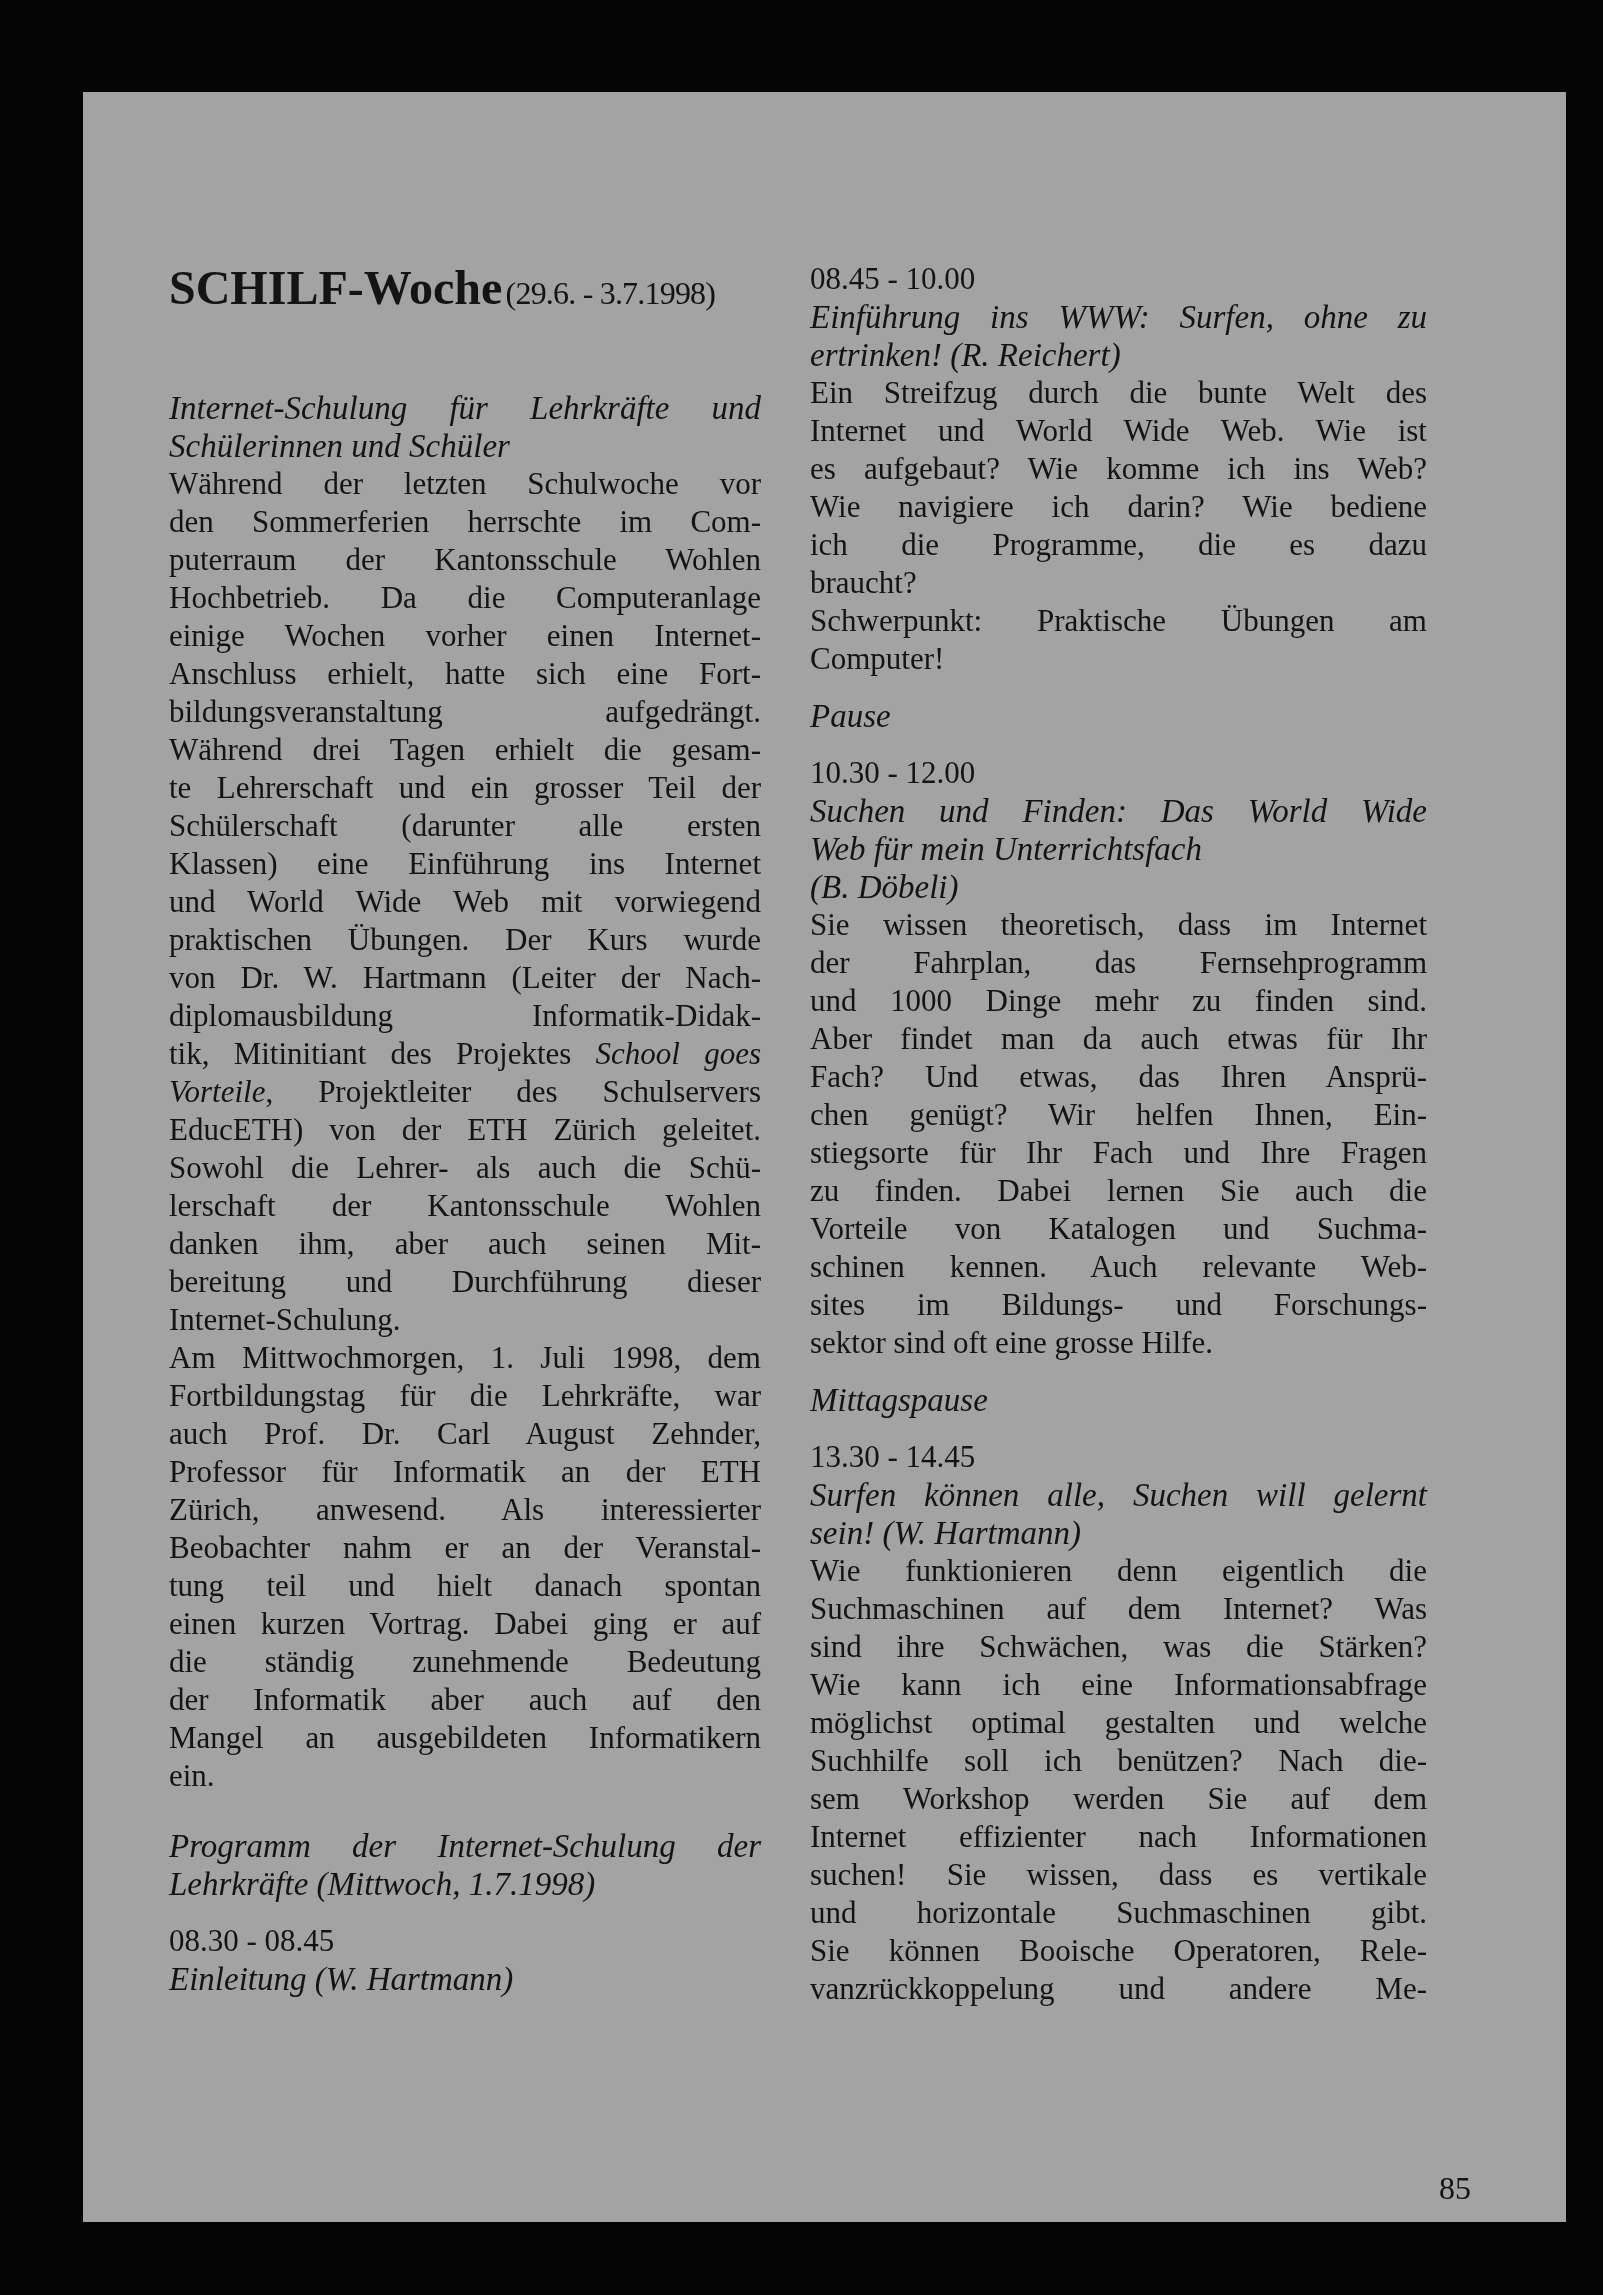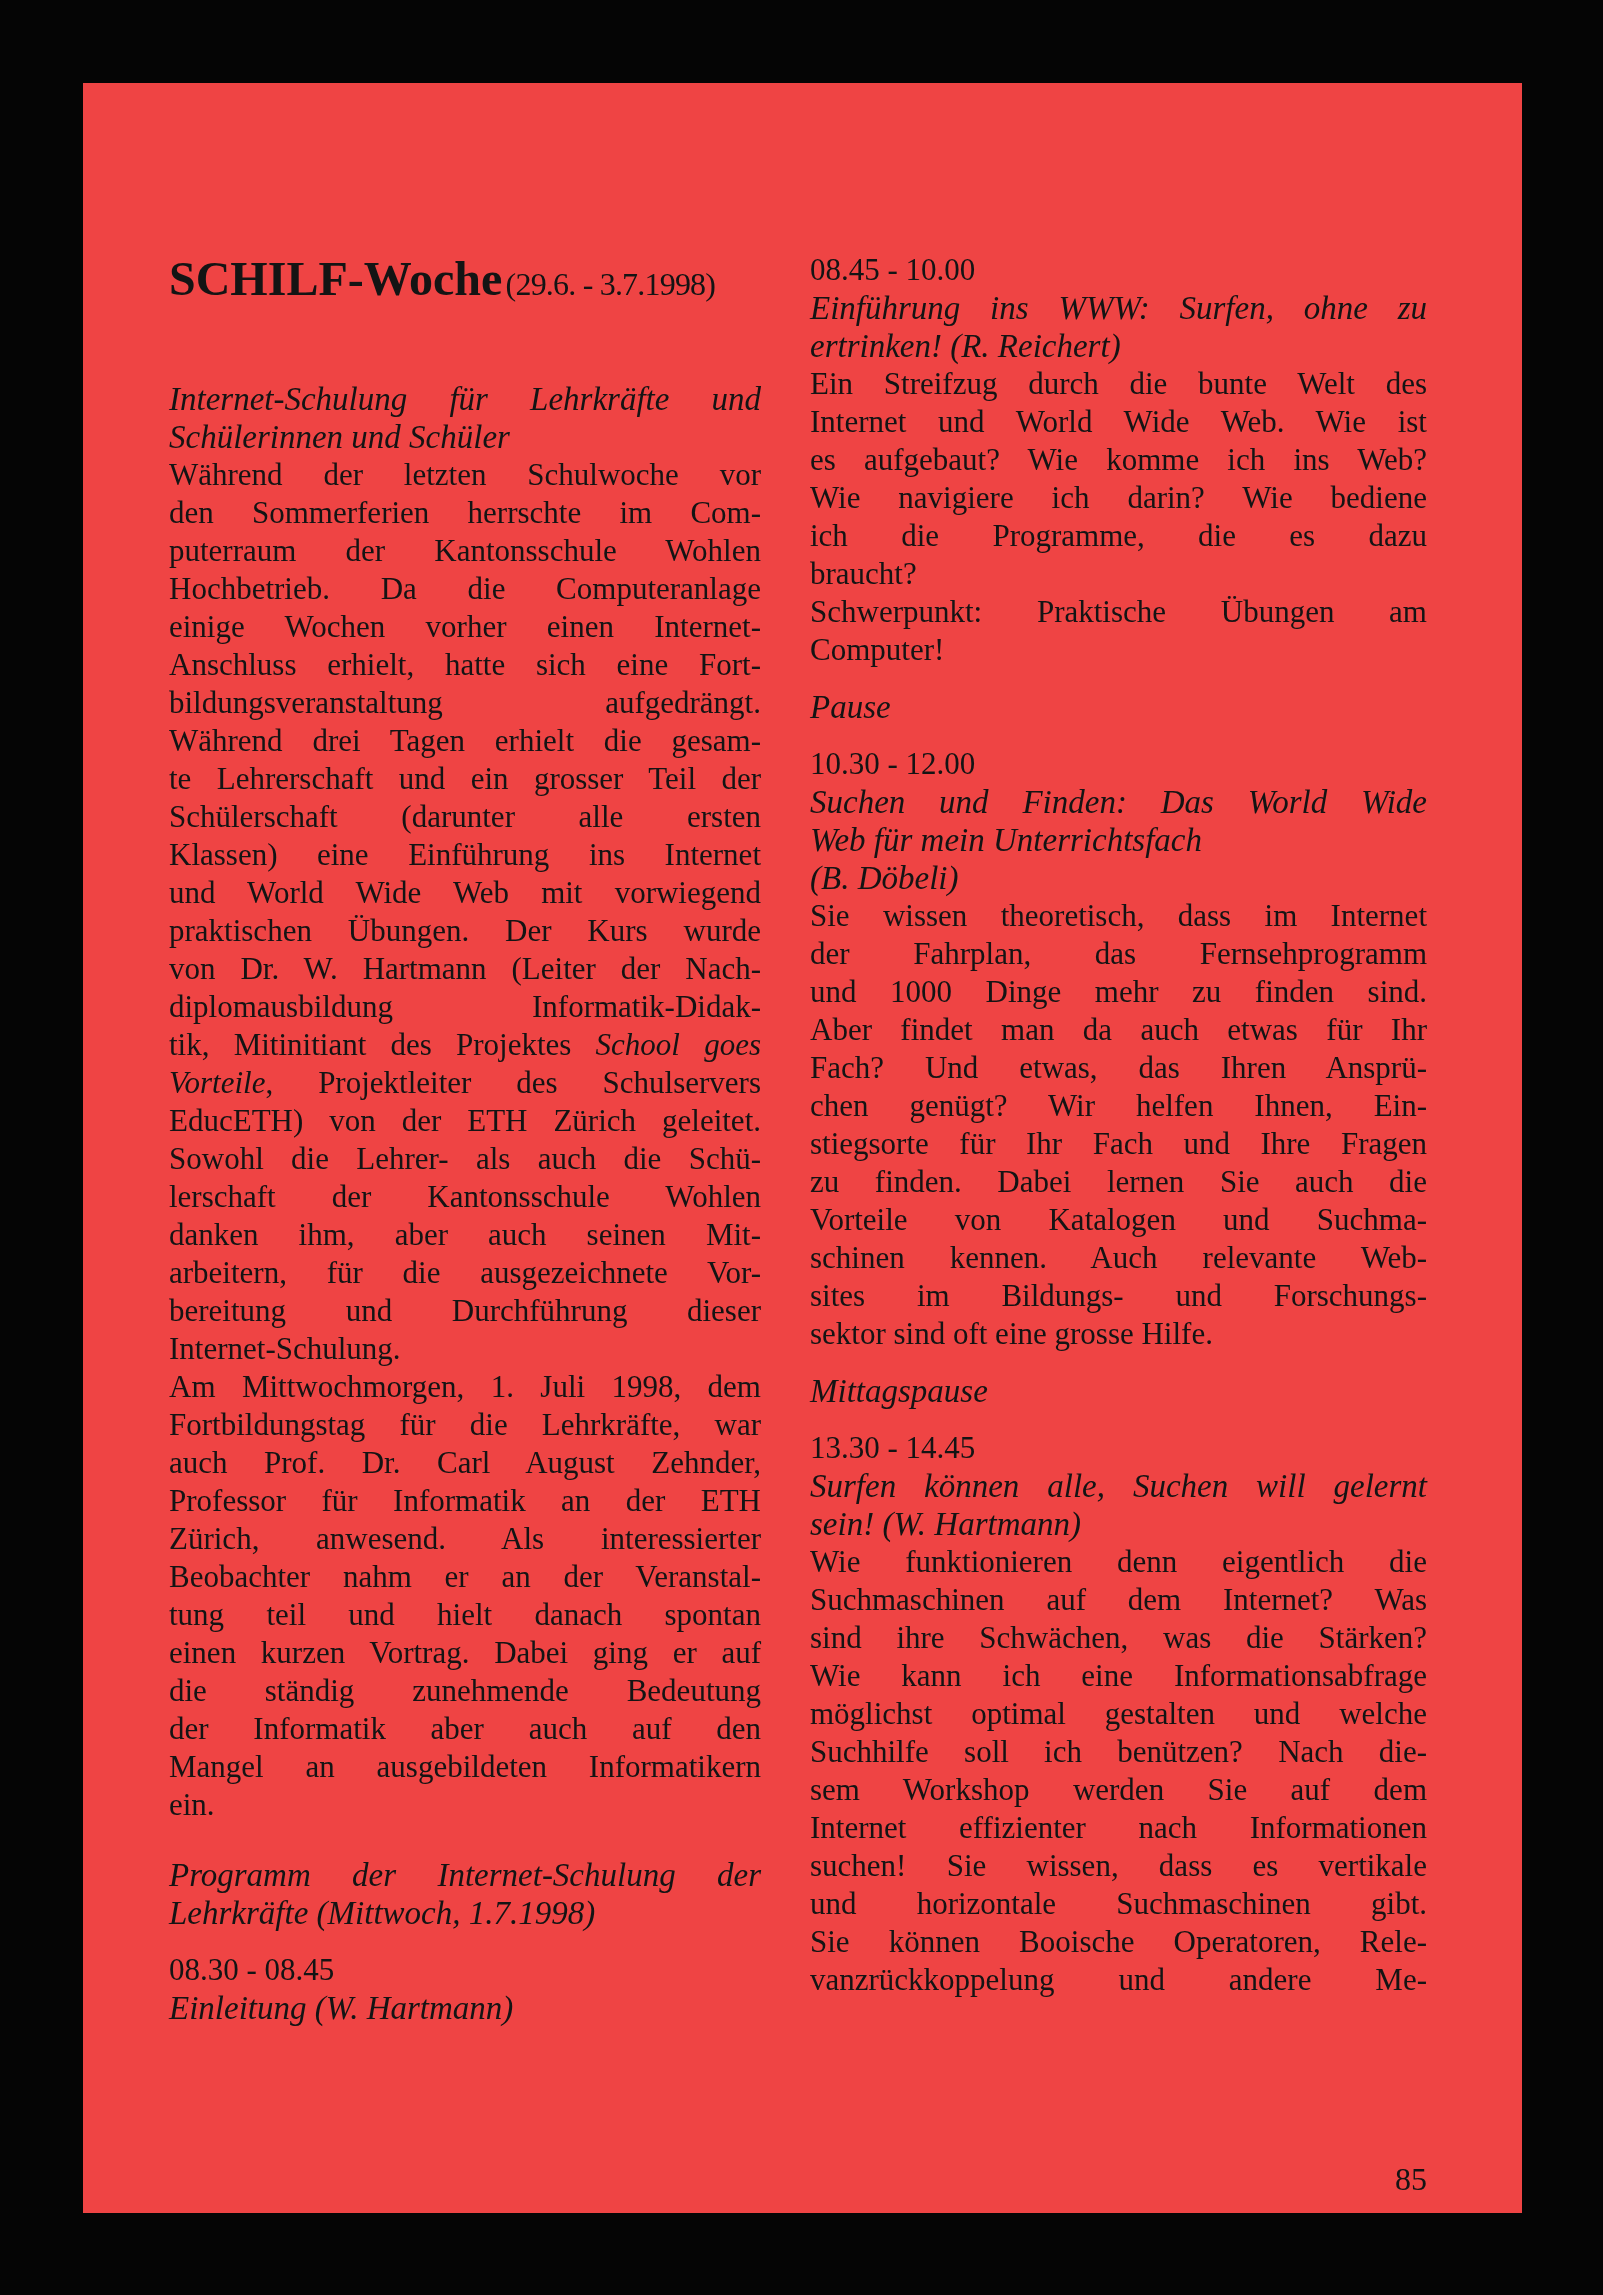--- a/index.html
+++ b/index.html
@@ -6,23 +6,24 @@
   body {
     width: 1604px; height: 2295px;
     background: #050505;
     position: relative;
     overflow: hidden;
     font-family: "Liberation Serif", "DejaVu Serif", serif;
     color: #141414;
   }
   .page {
     position: absolute;
-    left: 83px; top: 83px;
+    left: 83px; top: 92px;
     width: 1439px; height: 2130px;
-    background: #ef4444;
+    background: #a3a3a3;
+    padding-left: 44px;
   }
   .col {
     position: absolute;
     top: 0;
     font-size: 31px;
     line-height: 38px;
     text-align: justify;
     hyphens: manual;
   }
   .col-left { left: 86px; width: 592px; }
@@ -84,21 +85,20 @@
     <span class="line">von Dr. W. Hartmann (Leiter der Nach-</span>
     <span class="line">diplomausbildung Informatik-Didak-</span>
 
     <span class="line"><span>tik, Mitinitiant des Projektes </span><span class="it">School goes</span></span>
     <span class="line"><span class="it">Vorteile</span><span>, Projektleiter des Schulservers</span></span>
 
     <span class="line">EducETH) von der ETH Zürich geleitet.</span>
     <span class="line">Sowohl die Lehrer- als auch die Schü-</span>
     <span class="line">lerschaft der Kantonsschule Wohlen</span>
     <span class="line">danken ihm, aber auch seinen Mit-</span>
-    <span class="line">arbeitern, für die ausgezeichnete Vor-</span>
     <span class="line">bereitung und Durchführung dieser</span>
     <span class="line last">Internet-Schulung.</span>
 
     <span class="line">Am Mittwochmorgen, 1. Juli 1998, dem</span>
     <span class="line">Fortbildungstag für die Lehrkräfte, war</span>
     <span class="line">auch Prof. Dr. Carl August Zehnder,</span>
     <span class="line">Professor für Informatik an der ETH</span>
     <span class="line">Zürich, anwesend. Als interessierter</span>
     <span class="line">Beobachter nahm er an der Veranstal-</span>
     <span class="line">tung teil und hielt danach spontan</span>

